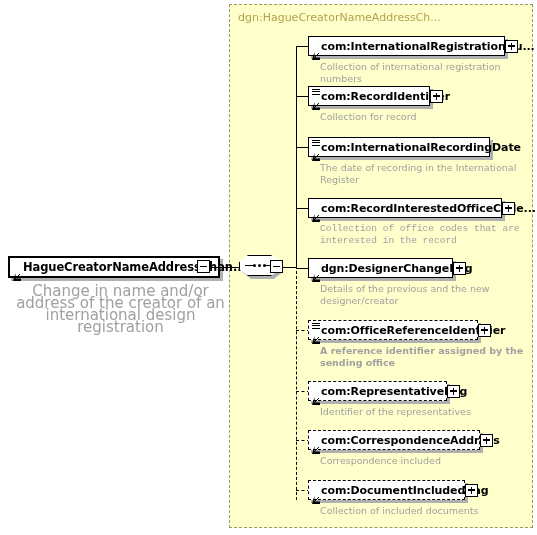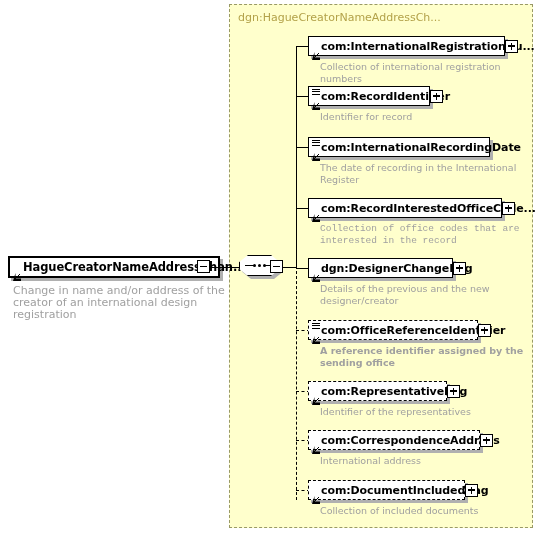--- a/index.html
+++ b/index.html
@@ -73,23 +73,24 @@
     color: #000;
     padding-left: 13px;
     white-space: nowrap;
     letter-spacing: -0.1px;
   }
   .root-desc {
     position: absolute;
     left: 13px;
     top: 285px;
     width: 215px;
-    font-size: 11px;
+    font-size: 15px;
     line-height: 12px;
     color: #a0a0a0;
+    text-align: center;
   }
 
   
   .toggle-box {
     position: absolute;
     width: 13px;
     height: 13px;
     background: #ffffff;
     border: 1.5px solid #000000;
     box-sizing: border-box;
@@ -328,21 +329,21 @@
           </span>
         <span class="corner-arrow">
           <svg width="8" height="8" viewBox="0 0 8 8">
               <path d="M0 8 L8 8 L8 5.5 L2.5 5.5 L2.5 0 Z" fill="#000"></path>
               <path d="M1 7 L7 1" stroke="#000" stroke-width="1"></path>
             </svg>
         </span>
         <span class="name">com:RecordIdentifier</span>
       </div>
     </div>
-    <div class="desc" style="top:25px;">Identifier for record</div>
+    <div class="desc" style="top:25px;">Collection for record</div>
   </div>
   <div class="toggle-box plus" style="left:430px; top:89.5px;"></div>
 
   <div class="child" style="left:308px; top:137px; width:182px;">
     <div class="box">
       <div class="box-shadow"></div>
       <div class="box-face">
         <span class="type-lines">
             <i></i>
             <i></i>
@@ -439,21 +440,21 @@
       <div class="box-face">
         <span class="corner-arrow">
           <svg width="8" height="8" viewBox="0 0 8 8">
               <path d="M0 8 L8 8 L8 5.5 L2.5 5.5 L2.5 0 Z" fill="#000"></path>
               <path d="M1 7 L7 1" stroke="#000" stroke-width="1"></path>
             </svg>
         </span>
         <span class="name">com:CorrespondenceAddress</span>
       </div>
     </div>
-    <div class="desc" style="top:25px;">International address</div>
+    <div class="desc" style="top:25px;">Correspondence included</div>
   </div>
   <div class="toggle-box plus" style="left:480px; top:433.5px;"></div>
 
   <div class="child optional" style="left:308px; top:480px; width:157px;">
     <div class="box">
       <div class="box-shadow"></div>
       <div class="box-face">
         <span class="corner-arrow">
           <svg width="8" height="8" viewBox="0 0 8 8">
               <path d="M0 8 L8 8 L8 5.5 L2.5 5.5 L2.5 0 Z" fill="#000"></path>

